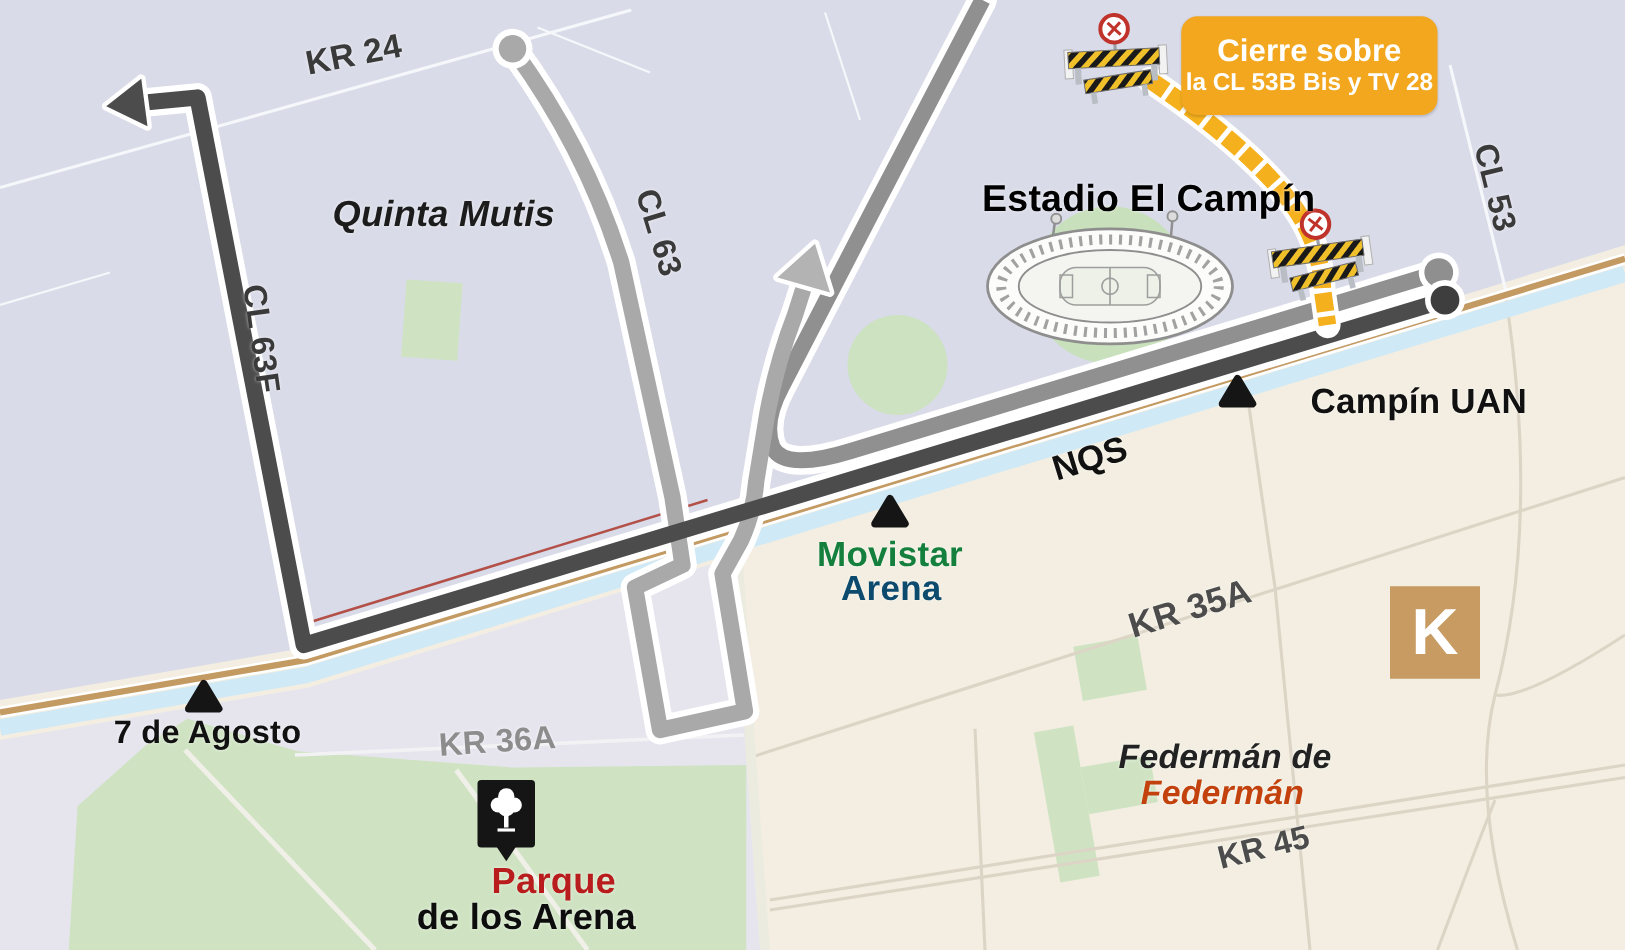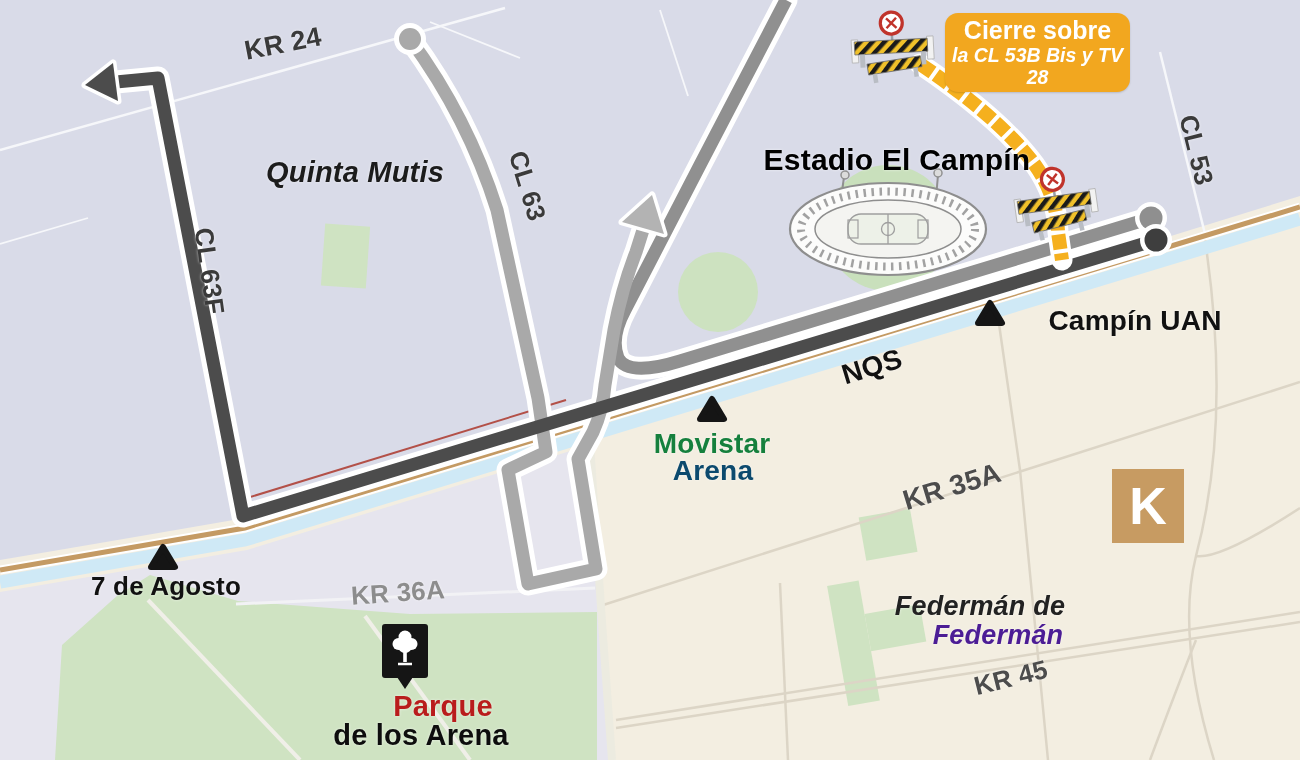--- a/index.html
+++ b/index.html
@@ -12,26 +12,26 @@
     --k-bg:#c79b62; --marker-black:#151515; --sign-red:#c0332b;
   }
   html,body{margin:0;padding:0;}
   #map{position:relative;width:1300px;height:760px;overflow:hidden;background:var(--bg-south);
        font-family:"Liberation Sans",sans-serif;}
   #map svg{position:absolute;left:0;top:0;}
   .lbl{position:absolute;transform:translate(-50%,-50%) rotate(var(--r,0deg));
        font-weight:bold;color:#333;white-space:nowrap;letter-spacing:.2px;
        text-shadow:0 0 3px rgba(255,255,255,.65);}
   .italic{font-style:italic;text-align:right;}
-  #callout{position:absolute;left:945px;top:13px;width:185px;height:79px;border-radius:13px;
+  #callout{position:absolute;left:945px;top:13px;width:205px;height:79px;border-radius:13px;
        background:var(--callout-bg);display:flex;flex-direction:column;justify-content:center;
        align-items:center;color:var(--callout-text);font-weight:bold;text-align:center;
        box-shadow:0 1px 2px rgba(0,0,0,.15);}
   #callout .l1{font-size:25px;line-height:27px;}
-  #callout .l2{font-size:19.5px;line-height:22px;font-style:italic;}
+  #callout .l2{font-size:19.5px;line-height:22px;}
   #kbox{position:absolute;left:1112px;top:469px;width:72px;height:74px;background:var(--k-bg);
        display:flex;align-items:center;justify-content:center;color:#fff;font-weight:bold;
        font-size:52px;}
 </style>
 </head>
 <body>
 
 <div id="map">
 <svg width="1300" height="760" viewBox="0 0 1300 760">
   <defs>
@@ -156,29 +156,29 @@
     <circle cx="0" cy="-5" r="7" fill="#fff"></circle>
     <rect x="-1.8" y="0" width="3.6" height="11" fill="#fff"></rect>
     <line x1="-7" y1="13" x2="7" y2="13" stroke="#fff" stroke-width="2.5"></line>
   </g>
 </svg>
 
   <div class="lbl" style="left:283px;top:44px;font-size:27px;--r:-11deg;color:#3a3a3a;">KR 24</div>
   <div class="lbl italic" style="left:355px;top:172px;font-size:29px;color:#1c1c1c;">Quinta Mutis</div>
   <div class="lbl" style="left:527px;top:186px;font-size:26px;--r:73deg;color:#3a3a3a;">CL 63</div>
   <div class="lbl" style="left:209px;top:271px;font-size:26px;--r:82deg;color:#3a3a3a;">CL 63F</div>
-  <div class="lbl" style="left:897px;top:160px;font-size:30px;color:#000;">Estadio El Campín</div>
+  <div class="lbl" style="left:919px;top:160px;font-size:30px;color:#000;">Estadio El Campín</div>
   <div class="lbl" style="left:1196px;top:150px;font-size:26px;--r:76deg;color:#3a3a3a;">CL 53</div>
   <div class="lbl" style="left:1089px;top:321px;font-size:28px;color:#111;margin-left:46px;">Campín UAN</div>
   <div class="lbl" style="left:872px;top:367px;font-size:28px;--r:-17deg;color:#111;">NQS</div>
   <div class="lbl" style="left:712px;top:444px;font-size:28px;color:#15803d;">Movistar</div>
   <div class="lbl" style="left:713px;top:471px;font-size:28px;color:#0c4a6e;">Arena</div>
   <div class="lbl" style="left:952px;top:487px;font-size:28px;--r:-17deg;color:#4c4c4c;">KR 35A</div>
   <div class="lbl italic" style="left:980px;top:606px;font-size:27px;color:#222;">Federmán de</div>
-  <div class="lbl italic" style="left:978px;top:635px;font-size:27px;color:#4c1d95;margin-left:20px;">Federmán</div>
+  <div class="lbl italic" style="left:978px;top:635px;font-size:27px;color:#c2410c;">Federmán</div>
   <div class="lbl" style="left:1011px;top:678px;font-size:26px;--r:-14deg;color:#4c4c4c;">KR 45</div>
   <div class="lbl" style="left:166px;top:586px;font-size:26px;color:#111;">7 de Agosto</div>
   <div class="lbl" style="left:398px;top:593px;font-size:26px;--r:-4deg;color:#8d8d8d;">KR 36A</div>
   <div class="lbl" style="left:443px;top:706px;font-size:29px;color:#b91c1c;">Parque</div>
   <div class="lbl" style="left:421px;top:735px;font-size:29px;color:#0d0d0d;">de los Arena</div>
 
   <div id="kbox">
     <span>K</span>
   </div>
 

